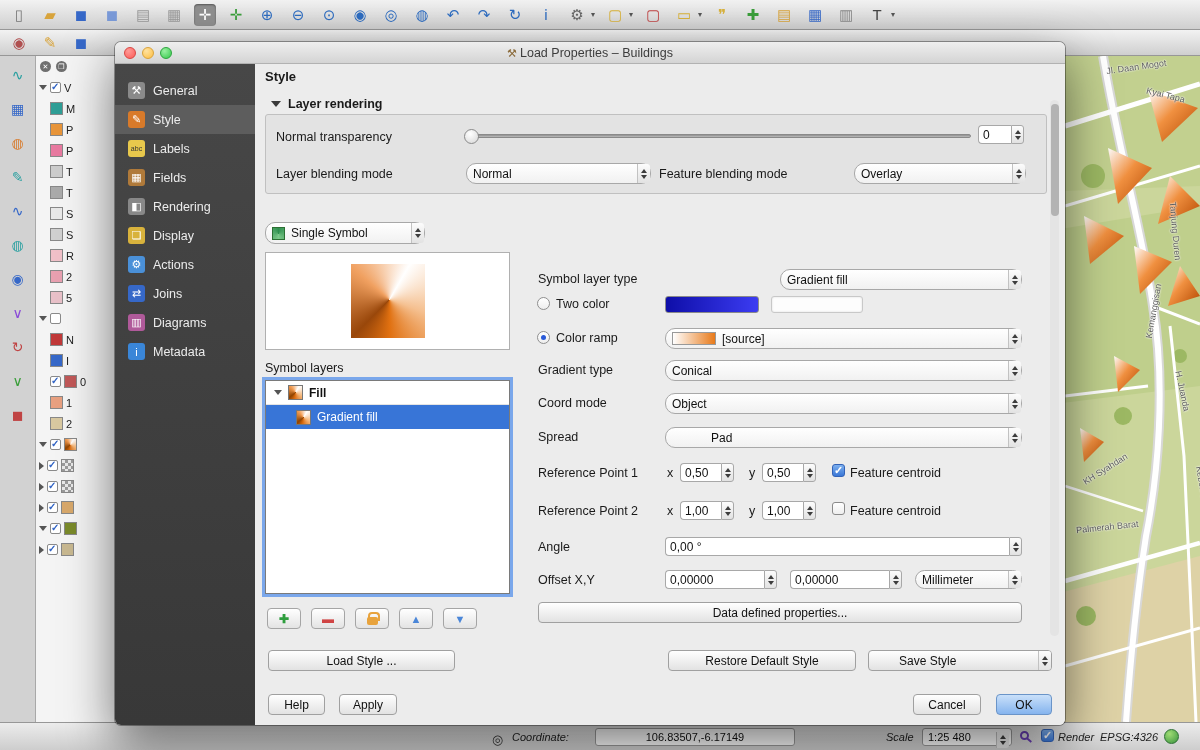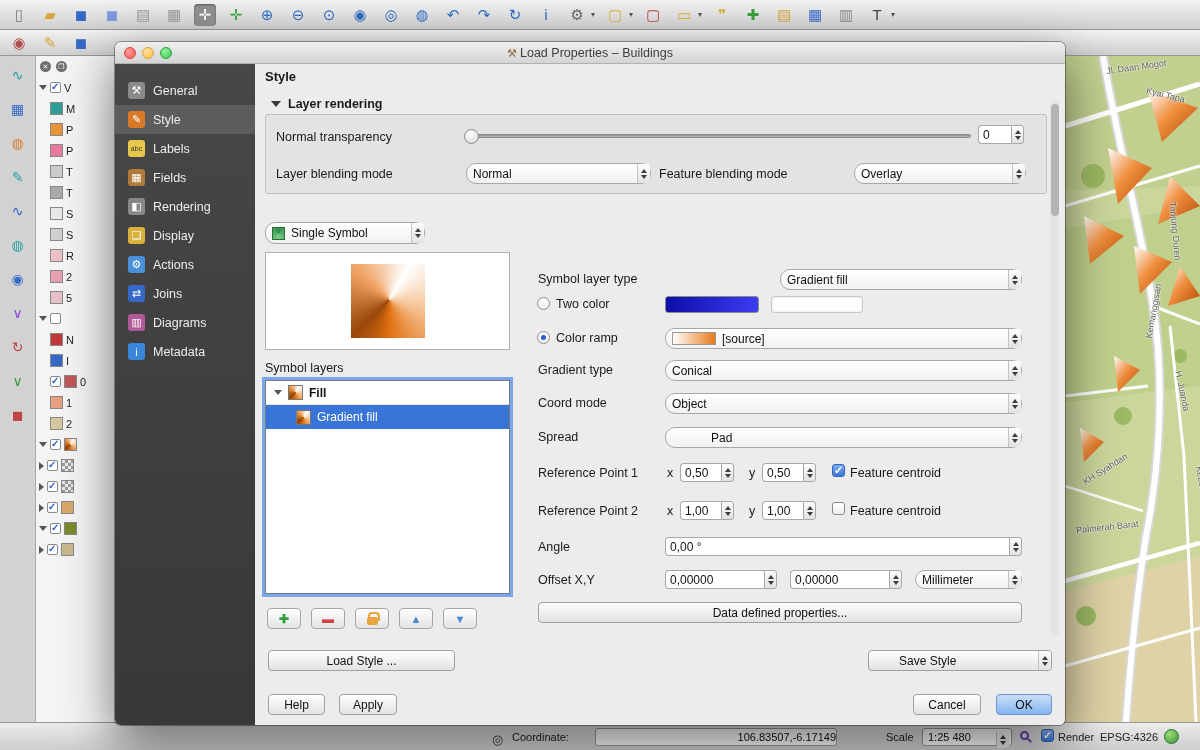--- a/index.html
+++ b/index.html
@@ -33,24 +33,24 @@
   .lchip.conic { background:conic-gradient(from 30deg at 50% 50%, #ffffff, #f5b87c 90deg, #d96a0e 160deg, #8f4300 200deg, #f09a50 290deg, #ffffff 360deg); }
   .lchip.checker { background:repeating-conic-gradient(#9a9a9a 0 25%, #e8e8e8 0 50%) 0 0/6px 6px; }
   .llabel { font-size:11px; color:#222; }
 
   
   .map { position:absolute; left:118px; top:56px; right:0; bottom:28px; overflow:hidden; background:#cbd69b; }
   .maplabel { position:absolute; font-size:9px; color:#5f5f5f; text-shadow:0 0 2px #fff,0 0 2px #fff; white-space:nowrap; }
 
   
   .statusbar { position:absolute; left:0; right:0; bottom:0; height:28px; background:linear-gradient(#ececec,#cdcdcd); border-top:1px solid #979797; z-index:5; }
-  .sb-label { position:absolute; font-size:11px; color:#222; top:8px; }
+  .sb-label { position:absolute; font-size:11px; color:#222; top:8px;font-style:italic; }
   .sb-coord-icon { position:absolute; left:492px; top:7px; width:13px; height:13px; }
   .sb-coord-icon::after { content:"◎"; font-size:13px; color:#333; line-height:13px; }
-  .sb-input { position:absolute; left:595px; top:5px; width:242px; height:18px; background:#fff; border:1px solid #9a9a9a; border-radius:3px; font-size:11px; text-align:right; line-height:16px; color:#111; }
+  .sb-input { position:absolute; left:595px; top:5px; width:200px; height:18px; background:#fff; border:1px solid #9a9a9a; border-radius:3px; font-size:11px; text-align:center; line-height:16px; color:#111; }
   .sb-scale { position:absolute; left:922px; top:5px; width:90px; height:18px; background:#fff; border:1px solid #9a9a9a; border-radius:3px; font-size:11px; line-height:16px; padding-left:5px; color:#111; }
   .sb-scale .car { position:absolute; right:2px; top:3px; }
   .magico { position:absolute; left:1020px; top:8px; width:9px; height:9px; border:2px solid #6a3fb5; border-radius:50%; }
   .magico::after { content:""; position:absolute; width:6px; height:2px; background:#6a3fb5; right:-5px; bottom:-3px; transform:rotate(40deg); }
   .cb { width:13px; height:13px; border:1px solid #8a8a8a; border-radius:3px; background:linear-gradient(#fff,#eee); position:relative; display:inline-block; }
   .cb.checked { background:linear-gradient(#7db0ef,#3a77d6); border-color:#3263b8; }
   .cb.checked::after { content:"✓"; position:absolute; left:1px; top:-1px; color:#fff; font-size:11px; font-weight:bold; }
   .sb-render-cb { position:absolute; left:1041px; top:6px; }
   .globe { position:absolute; left:1164px; top:6px; width:15px; height:15px; border-radius:50%; background:radial-gradient(circle at 35% 30%, #9fdc74, #3b9440); border:1px solid #2c7033; }
 
@@ -619,20 +619,23 @@
           </span>
       </div>
 
       <div class="btn" style="left:283px; top:538px; width:484px;">
         <span>Data defined properties...</span>
       </div>
 
       <div class="btn" style="left:13px; top:586px; width:187px;">
           <span>Load Style ...</span>
         </div>
+      <div class="btn" style="left:413px; top:586px; width:188px;">
+          <span>Restore Default Style</span>
+        </div>
       <div class="btn" style="left:613px; top:586px; width:184px; padding-left:30px;">
           <span>Save Style</span>
           <span class="car">
             <i class="u"></i>
             <i class="dn"></i>
           </span>
         </div>
 
       <div class="btn" style="left:13px; top:630px; width:57px;">
           <span>Help</span>

